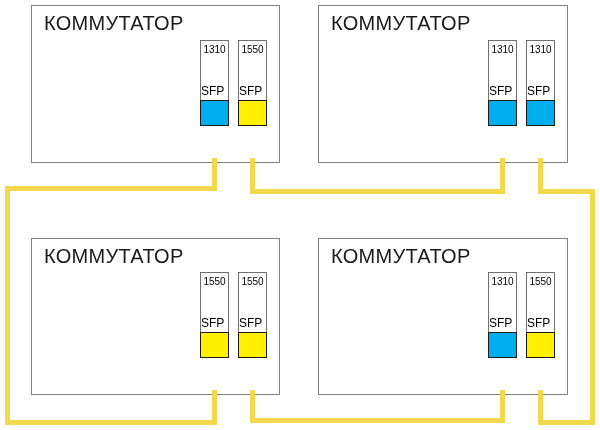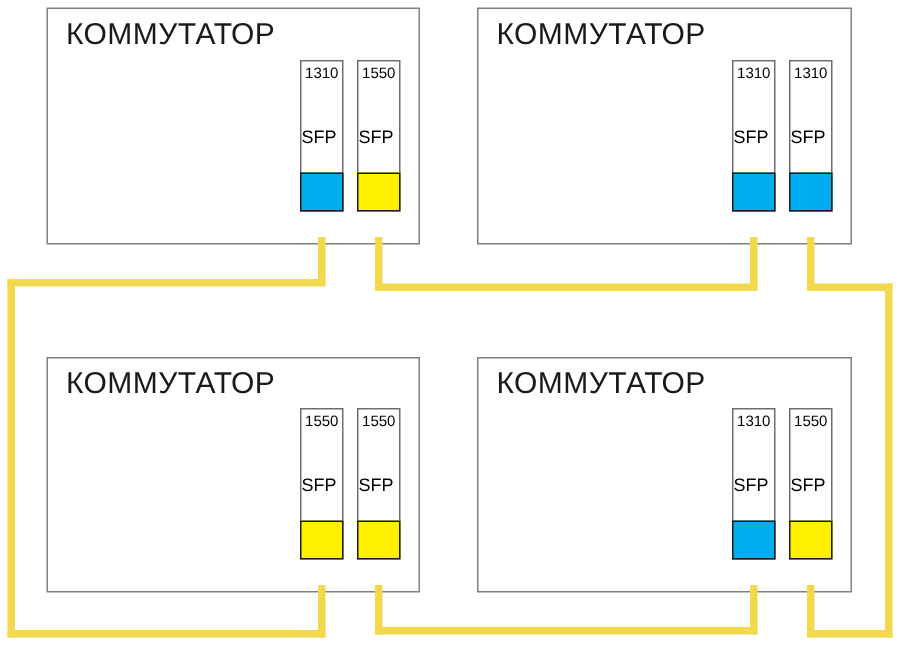--- a/index.html
+++ b/index.html
@@ -32,21 +32,21 @@
     letter-spacing: 0.3px;
     color: #1a1a1a;
     white-space: nowrap;
     font-weight: 400;
   }
   
   .sfp {
     position: absolute;
     box-sizing: border-box;
     width: 29px;
-    height: 101px;
+    height: 86px;
     background: #ffffff;
     border: 1px solid #6e6e6e;
     z-index: 5;
   }
   .sfp-wl {
     position: absolute;
     left: 0;
     right: 0;
     top: 3px;
     text-align: center;

